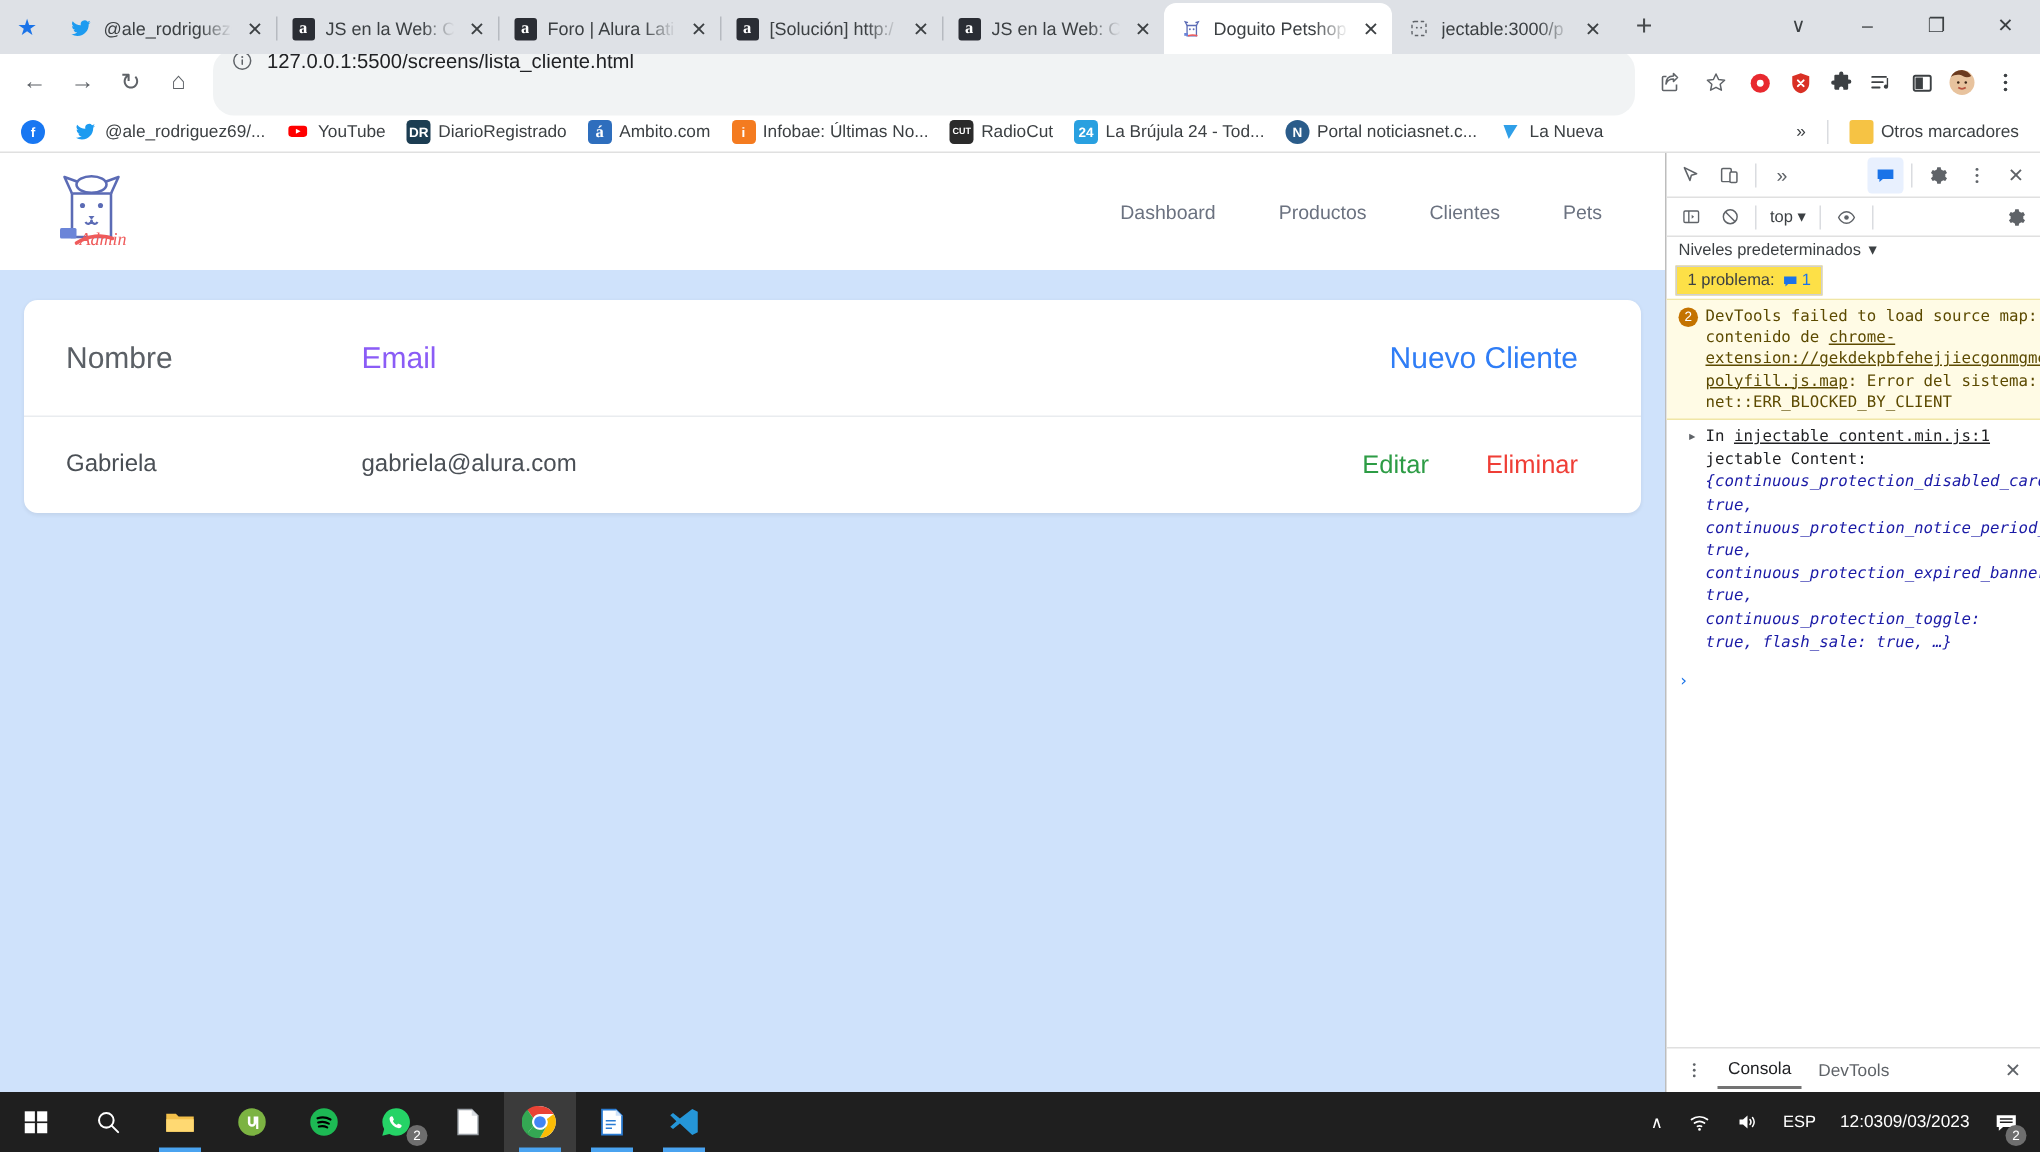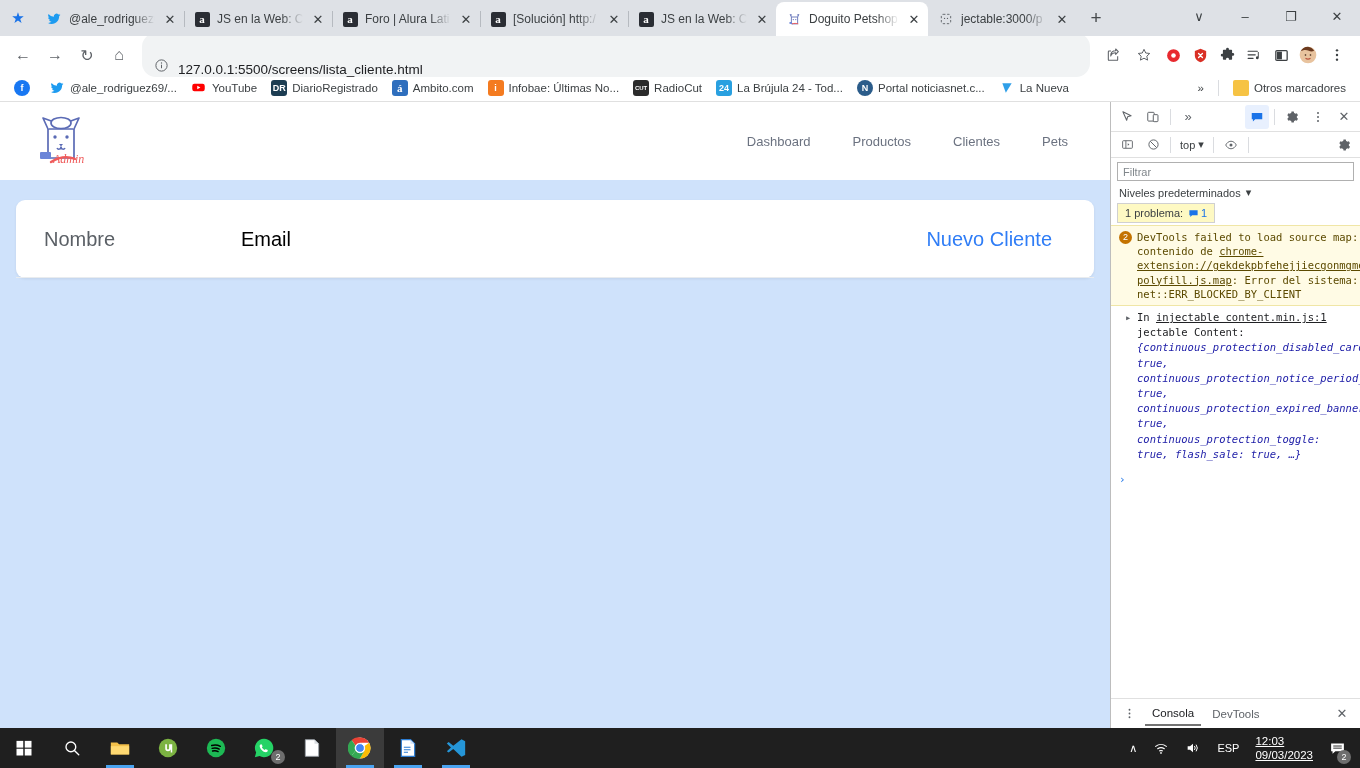--- a/index.html
+++ b/index.html
@@ -39,21 +39,21 @@
             justify-content:center; font-size:19px; color:#474a4d; font-weight:300; }
   .winctl { margin-left:auto; display:flex; align-items:flex-start; height:36px; }
   .winbtn { width:46px; height:32px; display:flex; align-items:center; justify-content:center;
             font-size:13px; color:#3c4043; }
 
   
   .toolbar { height:38px; background:#fff; display:flex; align-items:center; padding:0 8px; gap:2px; }
   .tb-btn { width:30px; height:30px; display:flex; align-items:center; justify-content:center;
             color:#5f6368; font-size:16px; border-radius:50%; }
   .omnibox { flex:1; height:44px; background:#f1f3f4; border-radius:14px; display:flex;
-             align-items:flex-end; padding:0 12px; gap:9px; margin:0 6px; }
+             align-items:flex-start; padding:0 12px; gap:9px; margin:0 6px; }
   .omnibox .urltext { font-size:13.5px; color:#202124; }
   .tb-right { display:flex; align-items:center; gap:1px; }
   .ext-ico { width:26px; height:26px; display:flex; align-items:center; justify-content:center; }
 
   
   .bookmarks { height:28px; background:#fff; display:flex; align-items:center; padding:0 8px; gap:2px;
                font-size:11.5px; color:#3c4043; border-bottom:1px solid #e0e0e0; }
   .bm { display:flex; align-items:center; gap:5px; padding:3px 6px; border-radius:4px; white-space:nowrap; }
   .bm-ico { width:16px; height:16px; flex:0 0 16px; display:flex; align-items:center;
             justify-content:center; border-radius:3px; font-size:9px; color:#fff; font-weight:bold; }
@@ -65,21 +65,21 @@
   .site-header { height:78px; background:#fff; display:flex; align-items:center;
                  padding:0 42px 0 34px; }
   .logo { width:56px; height:58px; position:relative; }
   .site-nav { margin-left:auto; display:flex; align-items:center; gap:42px; }
   .nav-link { font-size:13px; color:#6b7280; }
   .page-body { background:#cfe2fb; height:668px; padding:20px 16px 0 16px; }
   .card { background:#fff; border-radius:9px; box-shadow:0 1px 3px rgba(0,0,0,0.07); }
   .card-head { display:flex; align-items:center; padding:28px 42px 26px 28px;
                border-bottom:1px solid #e9ecef; }
   .col-nombre { width:197px; font-size:20px; color:#5b6066; }
-  .col-email { font-size:20px; color:#000000;text-align:center; }
+  .col-email { font-size:20px; color:#8b5cf6;text-align:center; }
   .new-client { margin-left:auto; font-size:20px; color:#2f7df6; }
   .card-row { display:flex; align-items:center; padding:22px 42px 22px 28px; }
   .cell-nombre { width:197px; font-size:16px; color:#4a4f55; }
   .cell-email { font-size:16px; color:#4a4f55; }
   .row-actions { margin-left:auto; display:flex; align-items:center; gap:38px; }
   .act-edit { font-size:17px; color:#2d9c45; }
   .act-del { font-size:17px; color:#ef3e36; }
 
   
   .devtools { position:absolute; left:1110px; top:102px; width:250px; height:626px;
@@ -91,21 +91,21 @@
             color:#5f6368; font-size:13px; border-radius:3px; }
   .dt-ico.act { background:#e8f0fe; color:#1a73e8; }
   .dt-sep { width:1px; height:16px; background:#dadce0; margin:0 3px; }
   .dt-row2 { height:26px; display:flex; align-items:center; padding:0 4px; gap:2px;
              border-bottom:1px solid #e0e0e0; }
   .dt-ctx { font-size:11px; color:#3c4043; display:flex; align-items:center; gap:3px; padding:0 4px; }
   .dt-filter { margin:4px 6px 3px 6px; height:19px; border:1px solid #b0b0b0; background:#fff;
                display:flex; align-items:center; padding:0 5px; font-size:11px; color:#80868b; }
   .dt-levels { padding:2px 8px 4px 8px; font-size:11px; color:#3c4043; display:flex;
                align-items:center; gap:5px; }
-  .dt-problems { margin:0 6px 2px 6px; border:1px solid #d0d0d0; background:#fef9c3;
+  .dt-problems { margin:0 6px 2px 6px; border:1px solid #d0d0d0; background:#fde047;
                  padding:3px 7px; font-size:11px; color:#3c4043; display:inline-flex;
                  align-items:center; gap:5px; align-self:flex-start; }
   .badge-chat { display:inline-flex; align-items:center; gap:2px; color:#1a73e8; }
   .dt-console { flex:1; overflow:hidden; font-family:"DejaVu Sans Mono", monospace; font-size:10.5px; }
   .msg-warn { background:#fffbe5; border-top:1px solid #f0e6a6; border-bottom:1px solid #f0e6a6;
               padding:4px 6px 4px 8px; display:flex; gap:5px; color:#5c4a00; line-height:1.35; }
   .warn-badge { width:13px; height:13px; border-radius:50%; background:#c47300; color:#fff;
                 font-size:9px; display:flex; align-items:center; justify-content:center;
                 flex:0 0 13px; margin-top:1px; font-family:"Liberation Sans",sans-serif; }
   .msg-warn a { color:#5c4a00; text-decoration:underline; }
@@ -123,22 +123,22 @@
   
   .taskbar { position:absolute; left:0; top:728px; width:1360px; height:40px; background:#1f1f1f;
              display:flex; align-items:center; }
   .tbi { width:48px; height:40px; display:flex; align-items:center; justify-content:center;
          position:relative; }
   .tbi.active { background:#3b3b3b; }
   .tbi .underline { position:absolute; bottom:0; left:10px; width:28px; height:3px; background:#4aa3f0; }
   .tray { margin-left:auto; display:flex; align-items:center; gap:0; padding-right:6px;
           color:#fff; font-size:11px; }
   .tray-item { padding:0 8px; height:40px; display:flex; align-items:center; justify-content:center; }
-  .clock { display:flex; flex-direction:column; align-items:flex-start; justify-content:center;
-           line-height:1.25; font-size:11.5px; padding:0 8px;text-decoration:underline; }
+  .clock { display:flex; flex-direction:row; align-items:flex-start; justify-content:center;
+           line-height:1.25; font-size:11.5px; padding:0 8px; }
   .notif-badge { position:absolute; right:3px; bottom:4px; width:14px; height:14px;
                  border-radius:50%; background:#6e6e6e; color:#fff; font-size:9px;
                  display:flex; align-items:center; justify-content:center; }
 </style>
 </head>
 <body>
 
 <div class="browser">
 
   <div class="tabstrip">
@@ -406,20 +406,28 @@
     </nav>
   </header>
 
   <div class="page-body">
     <div class="card">
       <div class="card-head">
         <div class="col-nombre">Nombre</div>
         <div class="col-email">Email</div>
         <a class="new-client">Nuevo Cliente</a>
       </div>
+      <div class="card-row">
+        <div class="cell-nombre">Gabriela</div>
+        <div class="cell-email">gabriela@alura.com</div>
+        <div class="row-actions">
+          <a class="act-edit">Editar</a>
+          <a class="act-del">Eliminar</a>
+        </div>
+      </div>
     </div>
   </div>
 </div>
 
 <div class="devtools">
 
   <div class="dt-toolbar">
     <div class="dt-ico">
       <svg width="14" height="14" viewBox="0 0 24 24">
           <path d="M5 3l14 7-6 1.6-1.6 6z" fill="none" stroke="#5f6368" stroke-width="1.8" stroke-linejoin="round"></path>
@@ -485,23 +493,20 @@
     </div>
     <span class="dt-sep"></span>
     <div style="flex:1"></div>
     <div class="dt-ico">
       <svg width="14" height="14" viewBox="0 0 24 24">
           <path fill="#5f6368" d="M12 8.5A3.5 3.5 0 1 0 12 15.5 3.5 3.5 0 0 0 12 8.5zm8.4 3.5c0-.5 0-1-.1-1.4l2-1.6-2-3.4-2.4 1a7.8 7.8 0 0 0-2.4-1.4l-.4-2.6h-4l-.4 2.6c-.9.3-1.7.8-2.4 1.4l-2.4-1-2 3.4 2 1.6c-.1.4-.1.9-.1 1.4s0 1 .1 1.4l-2 1.6 2 3.4 2.4-1c.7.6 1.5 1.1 2.4 1.4l.4 2.6h4l.4-2.6c.9-.3 1.7-.8 2.4-1.4l2.4 1 2-3.4-2-1.6c.1-.4.1-.9.1-1.4z"></path>
         </svg>
     </div>
   </div>
 
-  <div class="dt-filter">
-    <span>Filtrar</span>
-  </div>
 
   <div class="dt-levels">
     <span>Niveles predeterminados</span>
     <span>▾</span>
   </div>
 
   <div class="dt-problems">
     <span>1 problema:</span>
     <span class="badge-chat">
       <svg width="11" height="11" viewBox="0 0 24 24">

